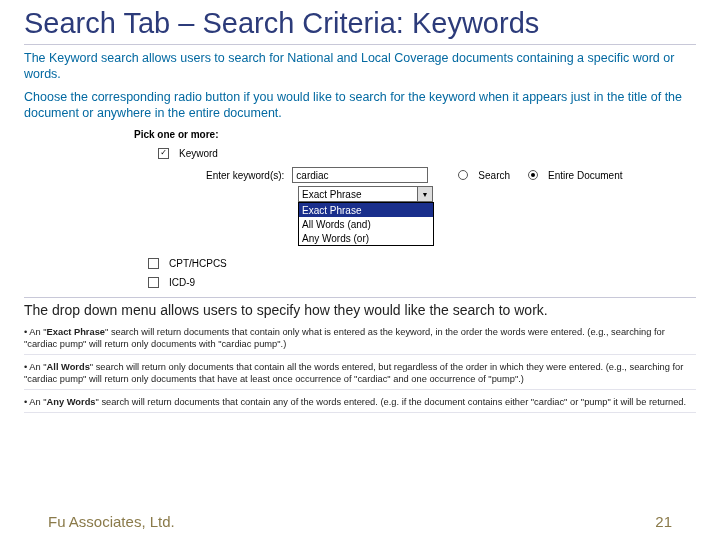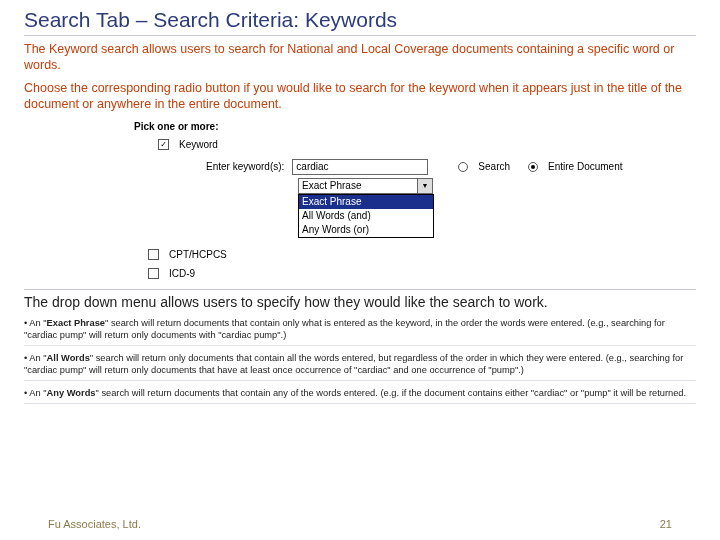--- a/index.html
+++ b/index.html
@@ -1,19 +1,19 @@
 <!DOCTYPE html>
 <html><head>
 <meta charset="utf-8">
 <style>
   * { box-sizing: border-box; margin: 0; padding: 0; }
   body { width: 720px; height: 540px; font-family: Verdana, Arial, sans-serif; background: #fff; position: relative; overflow: hidden; }
   .slide { padding: 8px 24px 0 24px; }
-  .title { font-family: Tahoma, Verdana, sans-serif; font-size: 21px; font-weight: 400; color: #2c3b7a; line-height: 1.1; border-bottom: 1px solid #c8c8d8; padding-bottom: 4px; margin-bottom: 6px; }
-  .para { font-size: 12.5px; color: #c2410c; line-height: 1.25; margin-bottom: 8px; }
+  .title { font-family: Tahoma, Verdana, sans-serif; font-size: 29px; font-weight: 400; color: #2c3b7a; line-height: 1.1; border-bottom: 1px solid #c8c8d8; padding-bottom: 4px; margin-bottom: 6px; }
+  .para { font-size: 12.5px; color: #0369a1; line-height: 1.25; margin-bottom: 8px; }
   .screenshot { margin: 2px 0 6px 110px; font-family: Verdana, sans-serif; font-size: 10px; color: #000; }
   .ss-hdr { font-weight: bold; margin-bottom: 4px; }
   .ss-row { display: flex; align-items: center; gap: 6px; min-height: 18px; }
   .ss-indent { margin-left: 14px; }
   .chk { width: 11px; height: 11px; border: 1px solid #555; display: inline-flex; align-items: center; justify-content: center; font-size: 8px; line-height: 1; margin-right: 4px; }
   .chk.checked::after { content: "✓"; }
   .rad { width: 10px; height: 10px; border: 1px solid #555; border-radius: 50%; display: inline-block; margin-right: 4px; position: relative; }
   .rad.checked::after { content: ""; position: absolute; inset: 2px; border-radius: 50%; background: #000; }
   .txtin { width: 136px; height: 16px; border: 1px solid #666; font-size: 10px; padding: 0 3px; display: inline-flex; align-items: center; }
   .lbl { margin-right: 2px; }
@@ -23,21 +23,21 @@
   .dd-box { border: 1px solid #666; width: 120px; height: 16px; font-size: 10px; padding: 0 3px; display: flex; align-items: center; }
   .dd-btn { width: 15px; height: 16px; border: 1px solid #666; border-left: none; background: #ddd; display: flex; align-items: center; justify-content: center; font-size: 7px; }
   .dd-list { border: 1px solid #000; width: 136px; }
   .dd-opt { font-size: 10px; padding: 0 3px; height: 14px; display: flex; align-items: center; }
   .dd-opt.hl { background: #1a2f8c; color: #fff; }
   .underrule { border-top: 1px solid #c8c8d8; height: 0; margin: 6px 0 4px 0; }
   .para2 { font-size: 14px; color: #222; line-height: 1.25; margin-top: 4px; margin-bottom: 6px; }
   .bullets { font-size: 9.3px; color: #222; line-height: 1.3; }
   .bullets li { list-style: none; margin-bottom: 6px; border-bottom: 1px solid #e3e3ec; padding-bottom: 4px; }
   .bullets li::before { content: "• "; }
-  .footer { position: absolute; bottom: 10px; left: 0; right: 0; display: flex; justify-content: space-between; padding: 0 48px; font-size: 11px; color: #8a7a4a; }
+  .footer { position: absolute; bottom: 10px; left: 0; right: 0; display: flex; justify-content: space-between; padding: 0 48px; font-size: 15px; color: #8a7a4a; }
   .ck-group { margin-top: 8px; }
   .ck-group .ss-row { margin-bottom: 1px; }
     .kwrow { margin-left: 24px; margin-top: 2px; }
   .after-screenshot { margin-left: 0; }
 </style>
 </head>
 <body>
 
 <div class="slide">
   <h1 class="title">Search Tab – Search Criteria: Keywords</h1>

